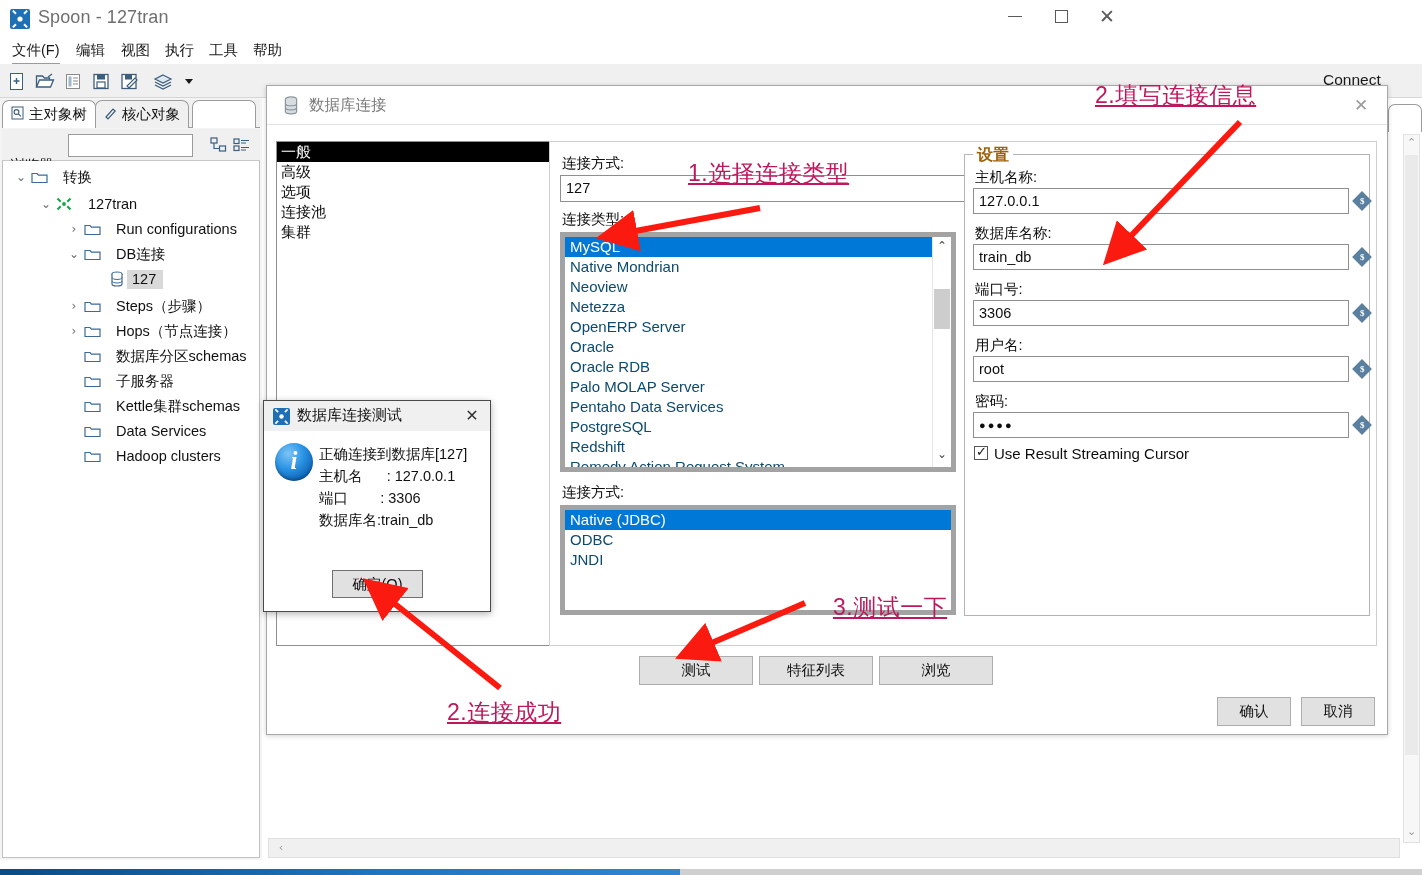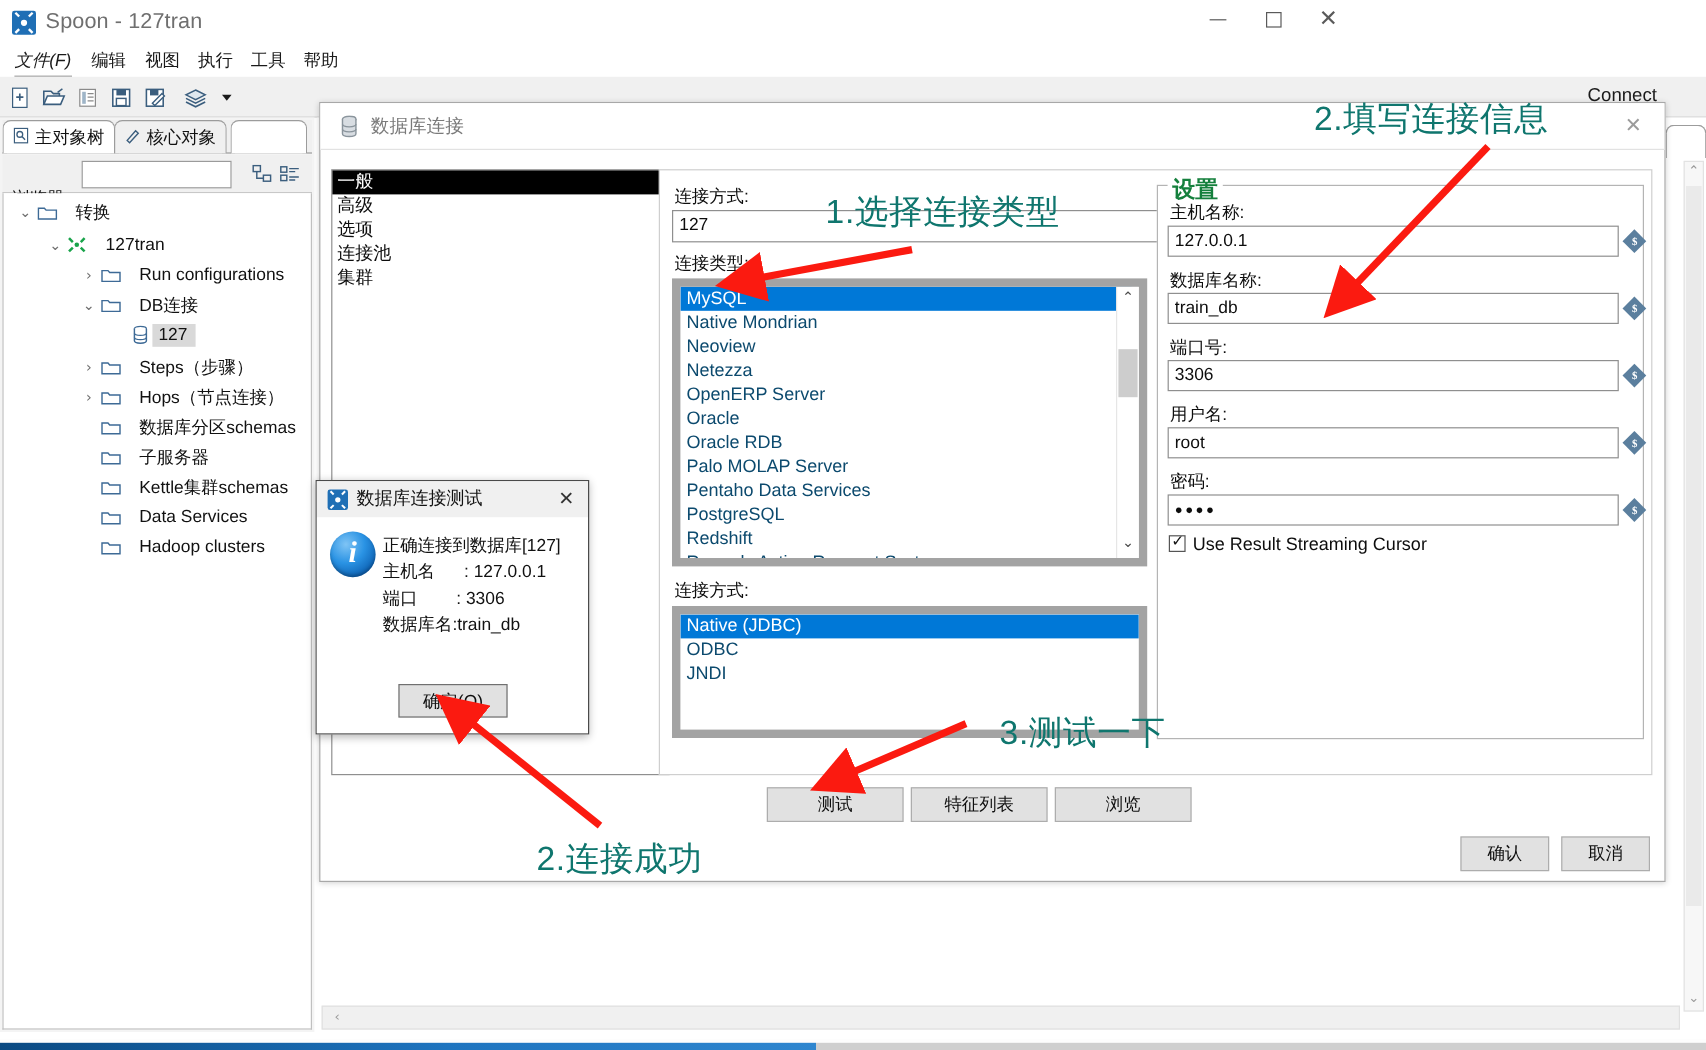--- a/index.html
+++ b/index.html
@@ -208,35 +208,35 @@
     position: absolute; left: 282px; top: 55px; right: 10px; height: 505px;
     border: 1px solid #cfcfcf; background: #fff;
   }
   .lbl { font-size: 14.5px; color: #0d0d0d; white-space: nowrap; }
   .txtfield {
     background: #ffffff; border: 1px solid #8f8f8f;
     font-family: "Liberation Sans", sans-serif; font-size: 14.5px; color: #0d0d0d;
     padding: 0 5px; outline: none; height: 26px; line-height: 24px;
   }
 
-  .listbox { border: 7px solid #a3a3a3; background: #fff; overflow: hidden; position: relative; }
+  .listbox { border: 5px solid #a3a3a3; background: #fff; overflow: hidden; position: relative; }
   .lrow { height: 20px; line-height: 20px; padding-left: 5px; font-size: 15px; color: #0c4a6e; white-space: nowrap; }
   .lrow.sel { background: #0078d7; color: #fff; }
 
   .lb-scroll { position: absolute; right: 0; top: 0; bottom: 0; width: 19px; background: #fff; border-left: 1px solid #e6e6e6; }
   .lb-scroll .arrow { position:absolute; left:0; width:18px; height:18px; text-align:center; color:#4a4a4a; font-size:12px; font-family:"DejaVu Sans", sans-serif;}
   .lb-scroll .arrow.up { top:2px; } .lb-scroll .arrow.dn { bottom:2px; }
   .lb-scroll .thumb { position:absolute; left:1px; width:16px; background:#cdcdcd; }
 
   .groupbox {
     position: absolute; border: 1px solid #b4b4b4; background: #fff;
   }
   .groupbox > .gtitle {
     position: absolute; left: 8px; top: -10px; background: #fff; padding: 0 4px;
-    font-size: 19px; color: #15803d; font-weight: bold;
+    font-size: 16px; color: #a16207; font-weight: bold;
   }
   .varico {
     position: absolute; width: 14px; height: 14px;
     display: flex; align-items: center; justify-content: center;
     color: #fff; font-size: 9px; font-weight: bold;
     background: #5b7f9e; transform: rotate(45deg);
   }
   .varico span { transform: rotate(-45deg); font-family:"Liberation Serif", serif; }
 
   .chk {
@@ -274,22 +274,22 @@
   }
   .infoico::after {
     content: "i"; position: absolute; left: 0; right: 0; top: 4px;
     text-align: center; color: #fff; font-size: 25px; font-weight: bold;
     font-family: "Liberation Serif", serif; font-style: italic;
   }
   .msgline { position: absolute; font-size: 14.5px; color: #111; white-space: pre; }
 
   
   .anno {
-    position: absolute; color: #0f766e; white-space: nowrap;
-    font-size: 28px; letter-spacing: .5px;
+    position: absolute; color: #be185d; white-space: nowrap;
+    font-size: 23px; letter-spacing: .5px; text-decoration: underline;
   }
   svg.arrowlayer {
     position: absolute; left: 0; top: 0; width: 1422px; height: 875px;
     pointer-events: none;
   }
 </style>
 </head>
 <body>
 
 <div id="app">
@@ -310,21 +310,21 @@
       </div>
     <div class="win-btn win-max">
         <i class="glyph-max"></i>
       </div>
     <div class="win-btn win-close">
         <i class="glyph-close">✕</i>
       </div>
   </div>
 
   <div class="menubar">
-    <div class="menu-item" style="left:8px;font-style:italic;"><span>文件(F)</span><i class="menu-underline"></i></div>
+    <div class="menu-item" style="left:8px;"><span>文件(F)</span><i class="menu-underline"></i></div>
     <div class="menu-item" style="left:72px;"><span>编辑</span></div>
     <div class="menu-item" style="left:117px;"><span>视图</span></div>
     <div class="menu-item" style="left:161px;"><span>执行</span></div>
     <div class="menu-item" style="left:205px;"><span>工具</span></div>
     <div class="menu-item" style="left:249px;"><span>帮助</span></div>
   </div>
 
   <div class="toolbar">
     <div class="tool-ico" style="left:6px;">
       <svg width="18" height="19" viewBox="0 0 18 19">

